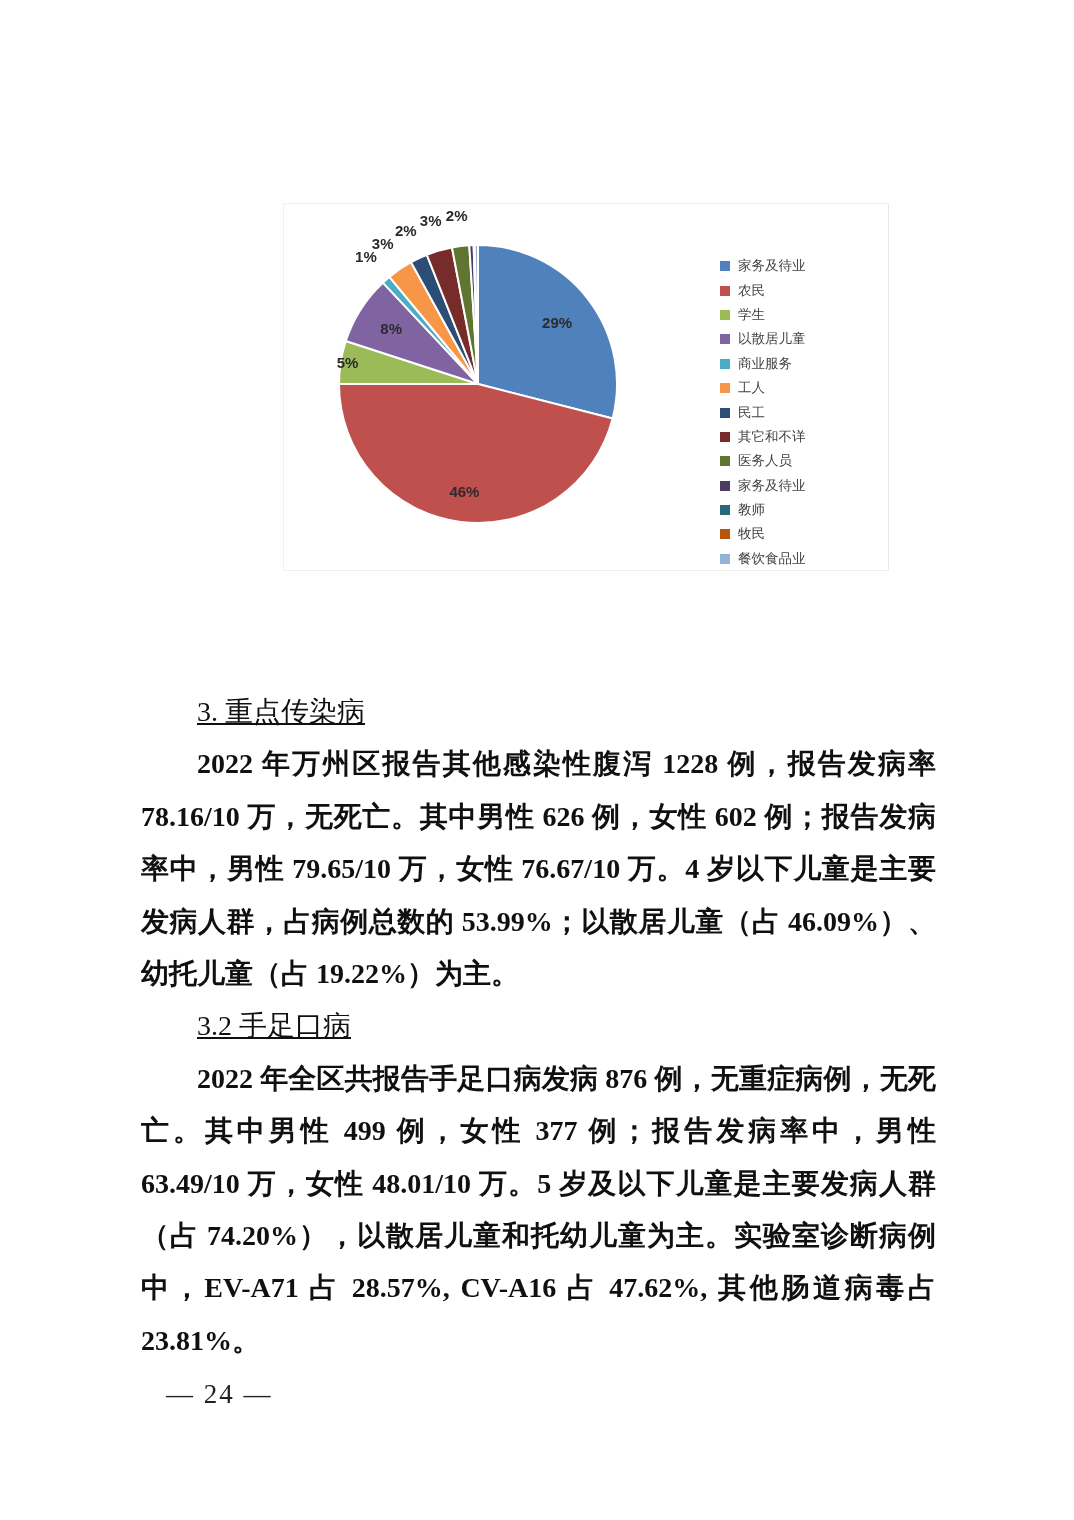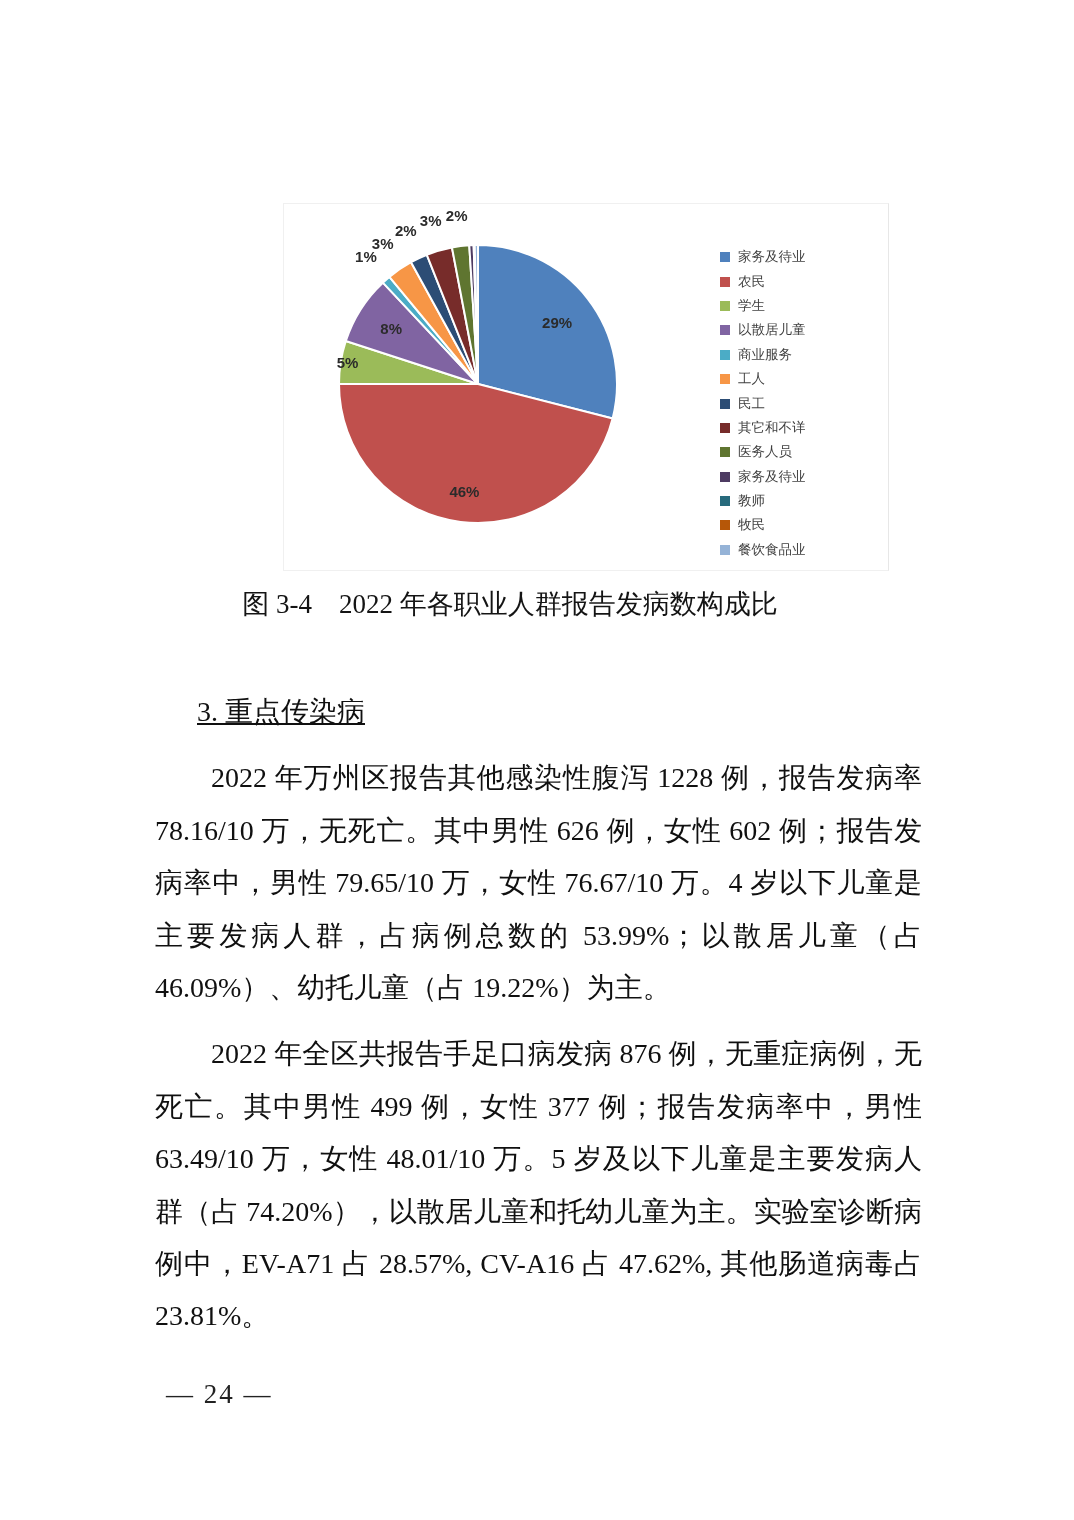--- a/index.html
+++ b/index.html
@@ -16,21 +16,21 @@
   
   .chart-box {
     position:absolute; left:283px; top:203px;
     width:604px; height:366px;
     background:#ffffff;
     border:1px solid #f0f0f0;
     border-right-color:#e7e7e7;
   }
   .chart-box svg { position:absolute; left:0; top:0; }
   .legend {
-    position:absolute; left:436px; top:41px;
+    position:absolute; left:436px; top:50px;
     display:flex; flex-direction:column;
   }
   .legend-row {
     height:24.4px; display:flex; align-items:center;
   }
   .legend-swatch {
     width:10px; height:10px; margin-right:8px; flex:0 0 auto;
   }
   .legend-label {
     font-family:"Liberation Sans","DejaVu Sans",sans-serif;
@@ -46,22 +46,23 @@
 
   
   .content {
     position:absolute; left:141px; top:686px; width:795px;
     font-size:28px; line-height:52.4px; color:#101010;
   }
   .content .heading {
     margin:0; padding-left:56px;text-decoration:underline;
   }
   .content p.para {
-    margin:14px; text-indent:56px;
+    margin:0; text-indent:56px;
     text-align:justify;
+    font-weight:bold;
   }
 
   
   .page-footer {
     position:absolute; left:166px; top:1379px;
     font-size:27px; color:#222222; letter-spacing:2px;
     white-space:nowrap;
   }
 </style>
 </head>
@@ -143,23 +144,23 @@
           <span class="legend-swatch" style="background: rgb(182, 87, 8);"></span>
           <span class="legend-label">牧民</span>
         </div>
         <div class="legend-row">
           <span class="legend-swatch" style="background: rgb(149, 179, 215);"></span>
           <span class="legend-label">餐饮食品业</span>
         </div>
       </div>
   </div>
 
-  <div class="fig-caption">图 3-4　2022 年各职业人群报告发病数构成比</div>
 
   <div class="content">
     <p class="heading">3. 重点传染病</p>
     <p class="para">2022 年万州区报告其他感染性腹泻 1228 例，报告发病率 78.16/10 万，无死亡。其中男性 626 例，女性 602 例；报告发病率中，男性 79.65/10 万，女性 76.67/10 万。4 岁以下儿童是主要发病人群，占病例总数的 53.99%；以散居儿童（占 46.09%）、幼托儿童（占 19.22%）为主。</p>
+    <p class="heading">3.2 手足口病</p>
     <p class="para">2022 年全区共报告手足口病发病 876 例，无重症病例，无死亡。其中男性 499 例，女性 377 例；报告发病率中，男性 63.49/10 万，女性 48.01/10 万。5 岁及以下儿童是主要发病人群（占 74.20%），以散居儿童和托幼儿童为主。实验室诊断病例中，EV-A71 占 28.57%, CV-A16 占 47.62%, 其他肠道病毒占 23.81%。</p>
   </div>
 
   <div class="page-footer">— 24 —</div>
 
 </div>
 
 </body></html>

